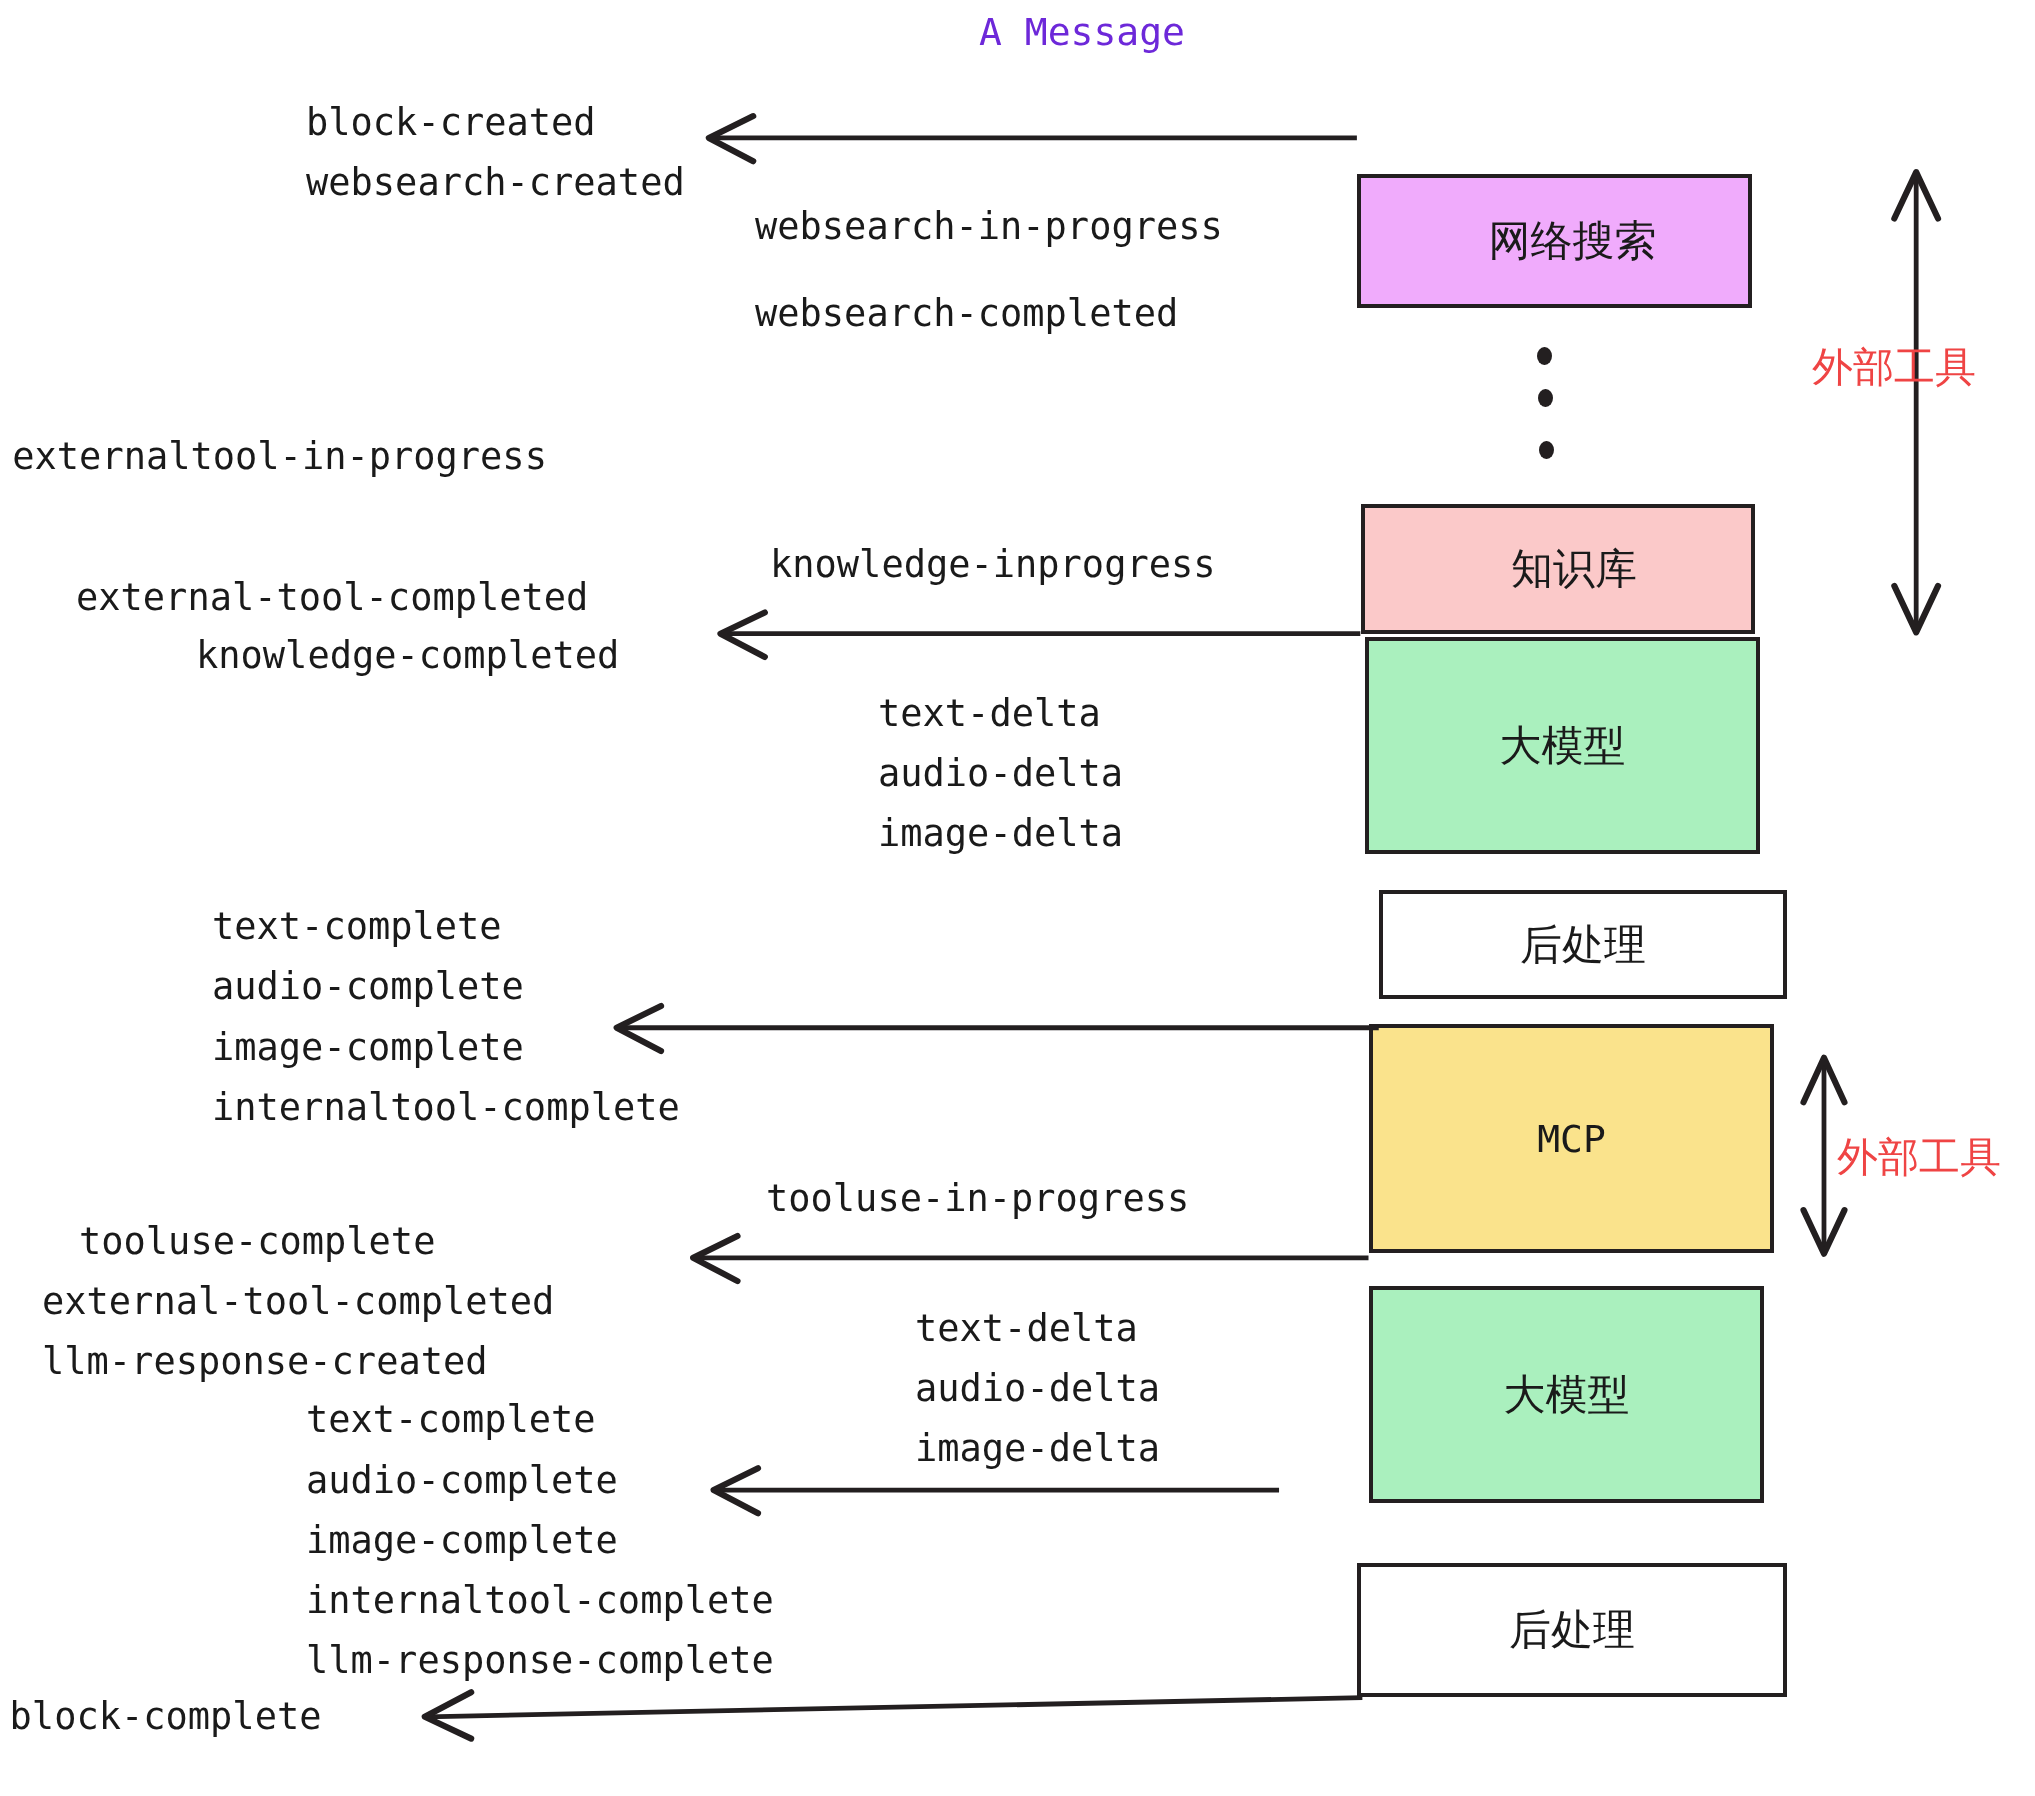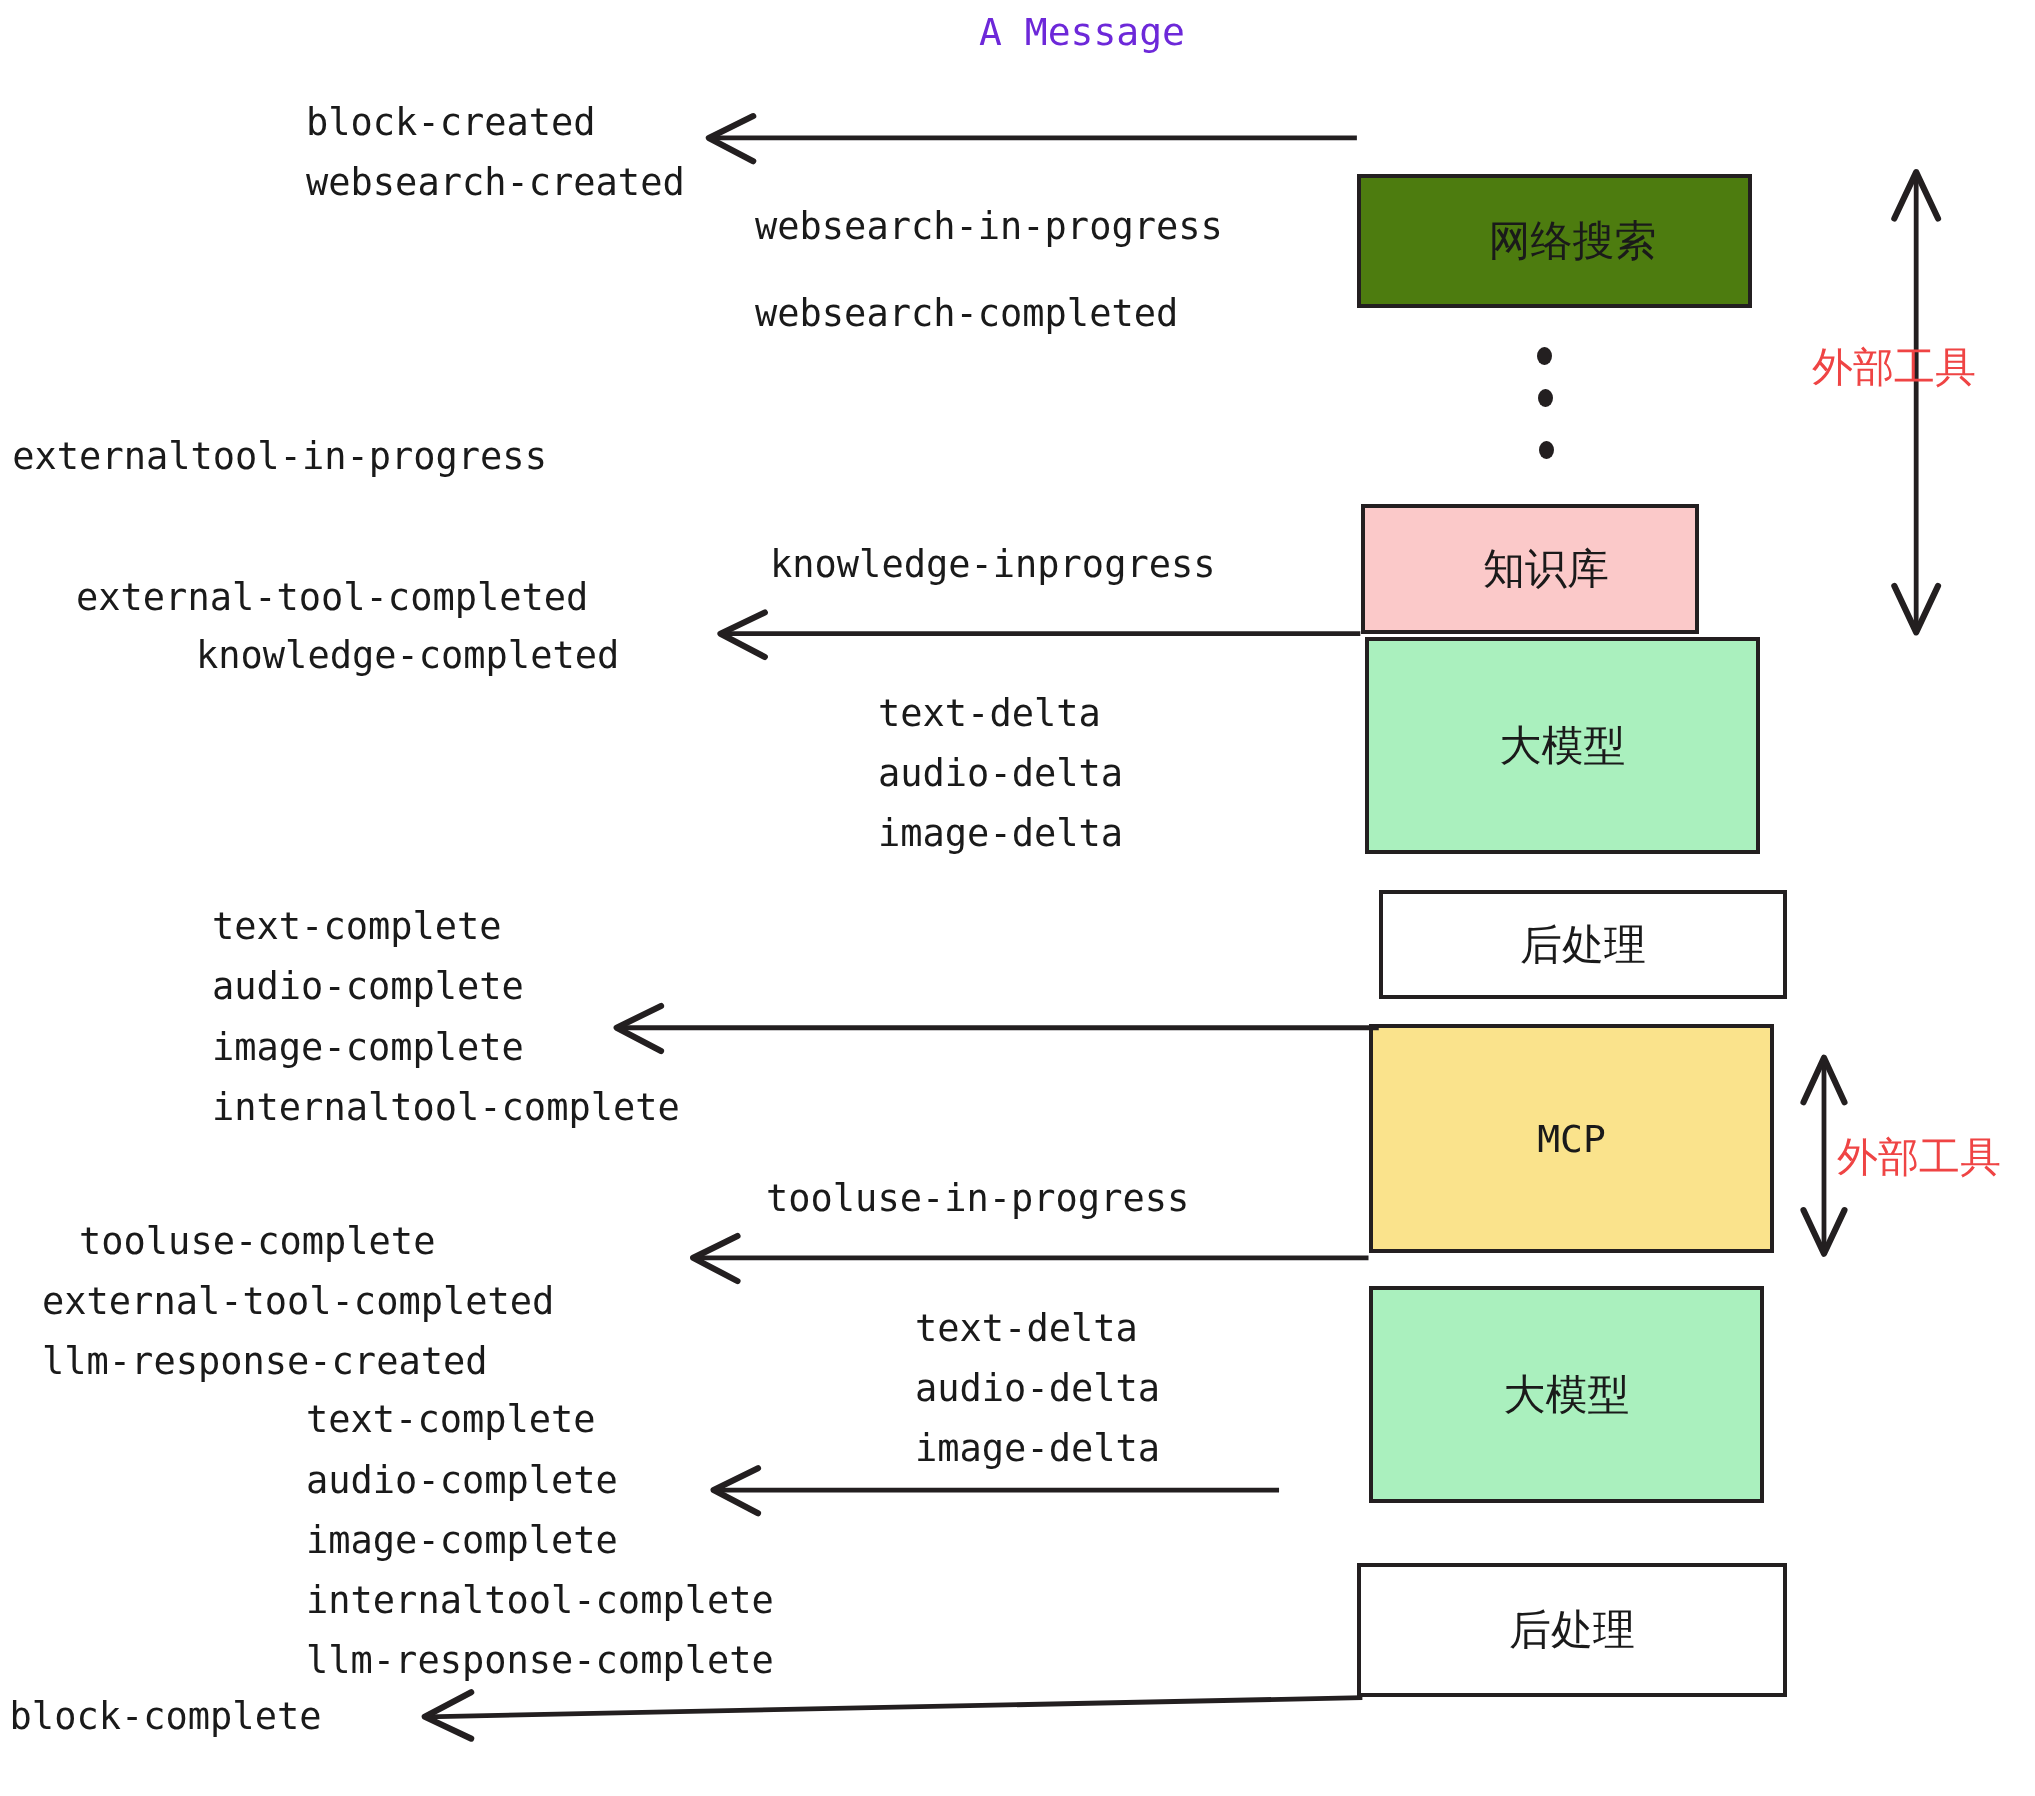--- a/index.html
+++ b/index.html
@@ -64,29 +64,29 @@
     white-space:pre;
   }
 </style>
 </head>
 <body>
 
 <div id="stage">
 
   <div class="title" style="left:979px;top:9.6px;">A Message</div>
 
-  <div class="box" style="left:1357px;top:174px;width:395px;height:134px;background:#4d7c0f;padding-left:36px;">
+  <div class="box" style="left:1357px;top:174px;width:395px;height:134px;background:#f0abfc;padding-left:36px;">
     <span class="btxt">网络搜索</span>
   </div>
 
   <div class="dot" style="left:1537px;top:347px;"></div>
   <div class="dot" style="left:1538px;top:389px;"></div>
   <div class="dot" style="left:1539px;top:441px;"></div>
 
-  <div class="box" style="left:1361px;top:504px;width:338px;height:130px;background:#fbc9c9;padding-left:32px;">
+  <div class="box" style="left:1361px;top:504px;width:394px;height:130px;background:#fbc9c9;padding-left:32px;">
     <span class="btxt">知识库</span>
   </div>
 
   <div class="box" style="left:1365px;top:637px;width:395px;height:217px;background:#aaf0be;">
     <span class="btxt">大模型</span>
   </div>
 
   <div class="box" style="left:1379px;top:890px;width:408px;height:109px;background:#ffffff;">
     <span class="btxt">后处理</span>
   </div>

